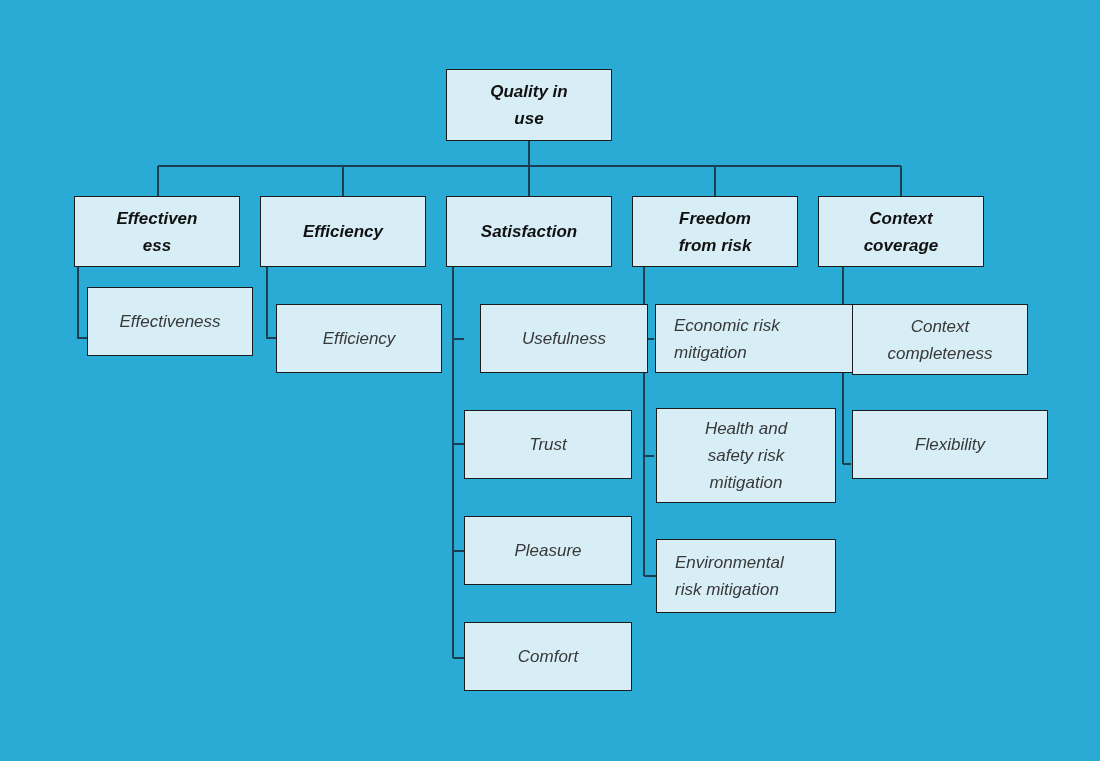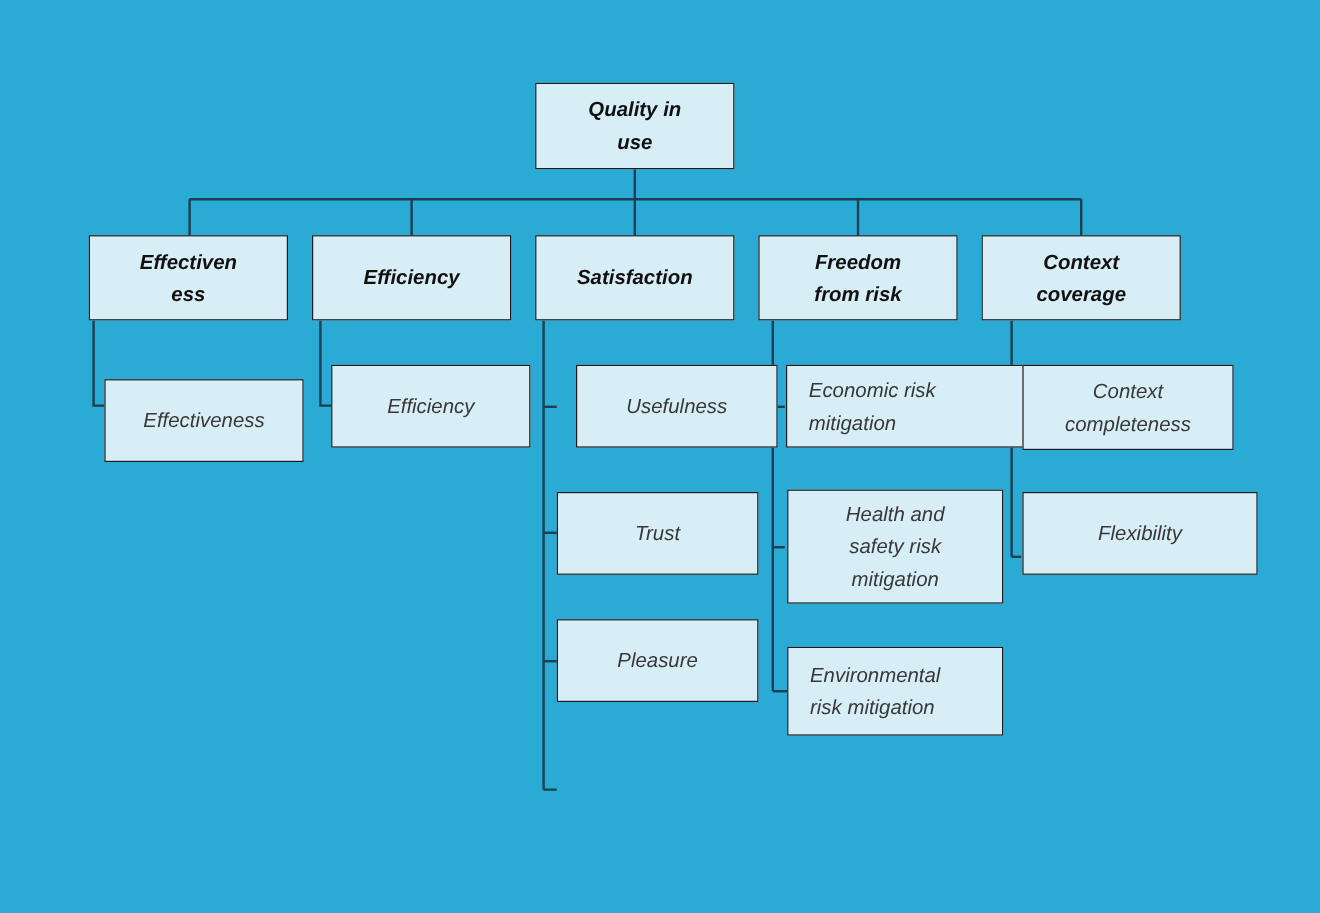--- a/index.html
+++ b/index.html
@@ -105,40 +105,43 @@
   <div class="node bold" style="left:632px;top:196px;width:166px;height:71px">
     <span class="node-label">Freedom
 from risk</span>
   </div>
 
   <div class="node bold" style="left:818px;top:196px;width:166px;height:71px">
     <span class="node-label">Context
 coverage</span>
   </div>
 
-  <div class="node" style="left:87px;top:316px;width:166px;height:69px">
+  <div class="node" style="left:87px;top:287px;width:166px;height:69px">
     <span class="node-label">Effectiveness</span>
   </div>
 
   <div class="node" style="left:276px;top:304px;width:166px;height:69px">
     <span class="node-label">Efficiency</span>
   </div>
 
   <div class="node" style="left:480px;top:304px;width:168px;height:69px">
     <span class="node-label">Usefulness</span>
   </div>
 
   <div class="node" style="left:464px;top:410px;width:168px;height:69px">
     <span class="node-label">Trust</span>
   </div>
 
   <div class="node" style="left:464px;top:516px;width:168px;height:69px">
     <span class="node-label">Pleasure</span>
   </div>
 
+  <div class="node" style="left:464px;top:622px;width:168px;height:69px">
+    <span class="node-label">Comfort</span>
+  </div>
 
   <div class="node align-left" style="left:655px;top:304px;width:212px;height:69px">
     <span class="node-label">Economic risk
 mitigation</span>
   </div>
 
   <div class="node" style="left:656px;top:408px;width:180px;height:95px">
     <span class="node-label">Health and
 safety risk
 mitigation</span>

